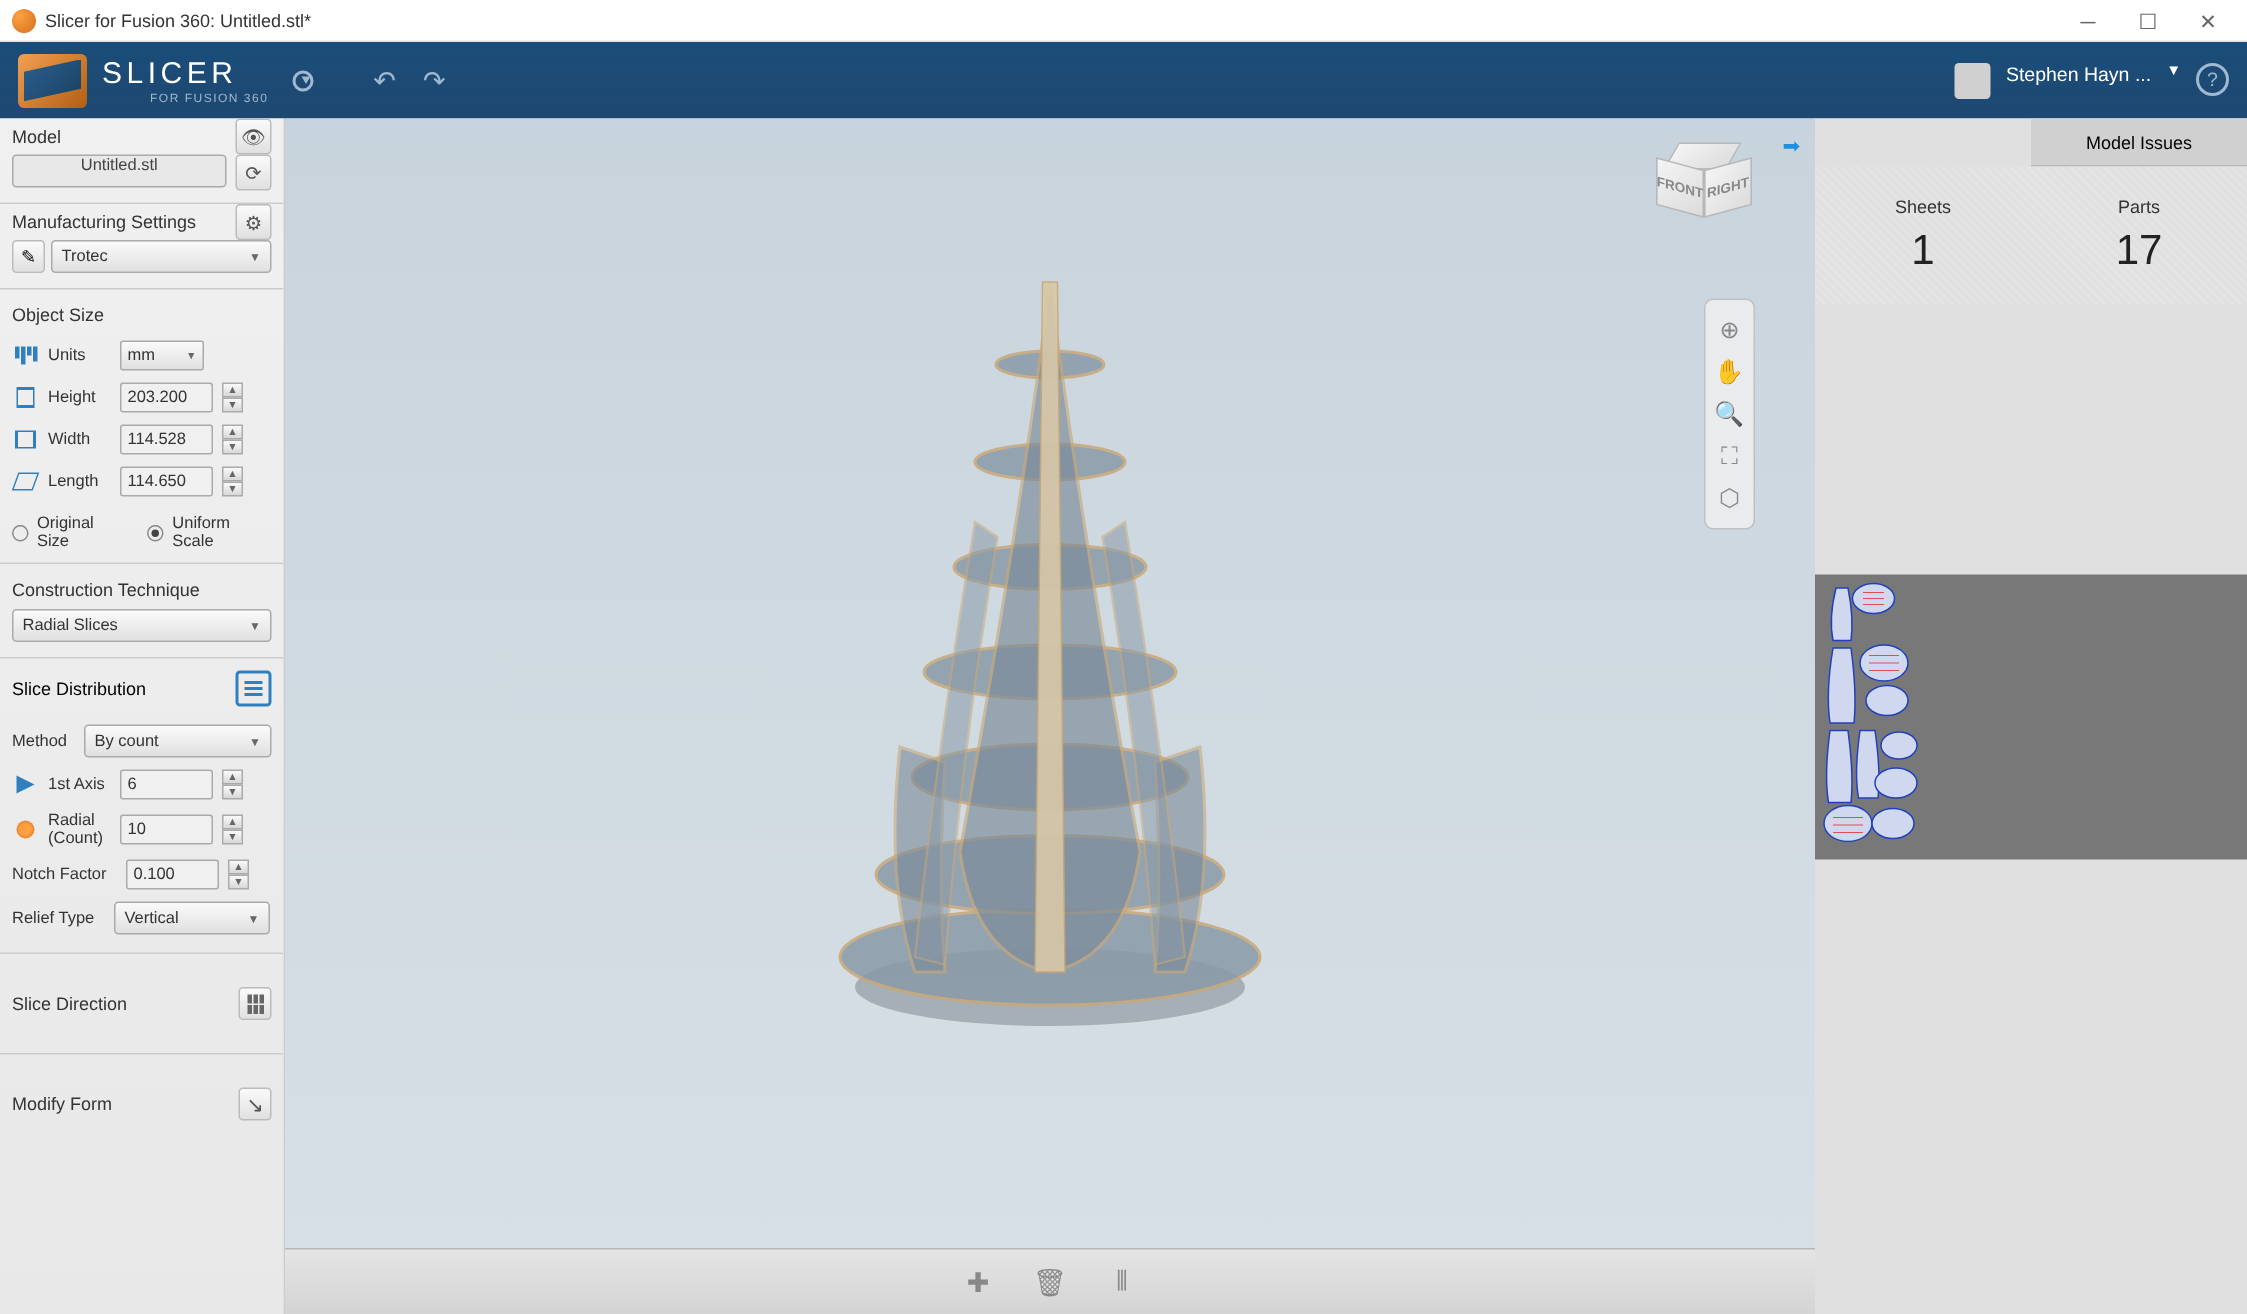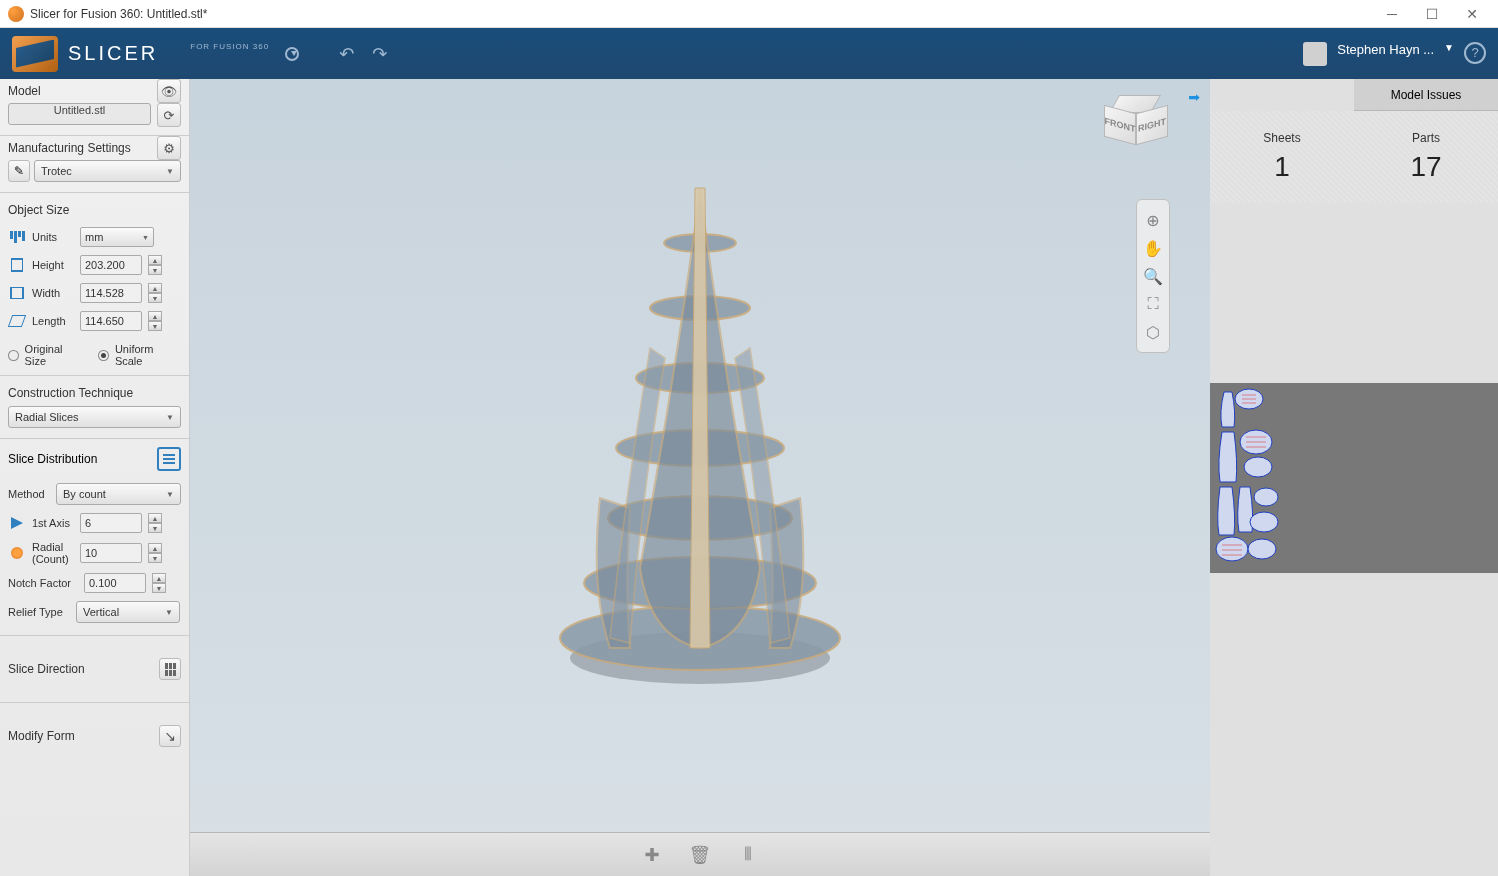--- a/index.html
+++ b/index.html
@@ -7,21 +7,21 @@
 .titlebar { height: 28px; background: #fff; display: flex; align-items: center; padding: 0 8px; font-size: 12px; color: #333; border-bottom: 1px solid #e0e0e0; }
 .titlebar-icon { width: 16px; height: 16px; margin-right: 6px; background: radial-gradient(circle at 30% 30%, #ffa040, #d07020); border-radius: 50%; }
 .titlebar-title { flex: 1; }
 .titlebar-controls { display: flex; gap: 20px; padding-right: 8px; }
 .window-control { width: 20px; height: 20px; display: flex; align-items: center; justify-content: center; font-size: 14px; color: #666; cursor: pointer; }
 
 .header { height: 51px; background: linear-gradient(180deg, #1a4d7a 0%, #1e4870 100%); display: flex; align-items: center; padding: 0 12px; color: #fff; }
 .logo-area { display: flex; align-items: center; gap: 10px; }
 .logo-icon { width: 46px; height: 36px; background: linear-gradient(135deg, #f0a050 0%, #d08030 50%, #b06010 100%); border-radius: 4px; position: relative; }
 .logo-icon::before { content: ""; position: absolute; inset: 4px; background: linear-gradient(135deg, #2a6090, #1a4060); clip-path: polygon(0 30%, 100% 0%, 100% 70%, 0 100%); }
-.logo-text { display: flex; flex-direction: row; }
+.logo-text { display: flex; flex-direction: column; }
 .logo-main { font-size: 20px; font-weight: 300; letter-spacing: 3px; }
 .logo-sub { font-size: 8px; letter-spacing: 1px; color: #a0b8d0; padding-left: 32px; }
 .logo-ring { width: 14px; height: 14px; border: 2px solid #a0b8d0; border-radius: 50%; margin-left: 6px; position: relative; }
 .logo-ring::after { content: ""; position: absolute; left: 4px; top: 2px; width: 0; height: 0; border-left: 3px solid transparent; border-right: 3px solid transparent; border-top: 5px solid #a0b8d0; }
 .nav-arrows { display: flex; gap: 18px; margin-left: 40px; }
 .nav-arrow { color: #a0b8d0; font-size: 18px; cursor: pointer; }
 .header-right { margin-left: auto; display: flex; align-items: flex-start; gap: 10px; }
 .user-avatar { width: 24px; height: 24px; background: #d0d0d0; border-radius: 3px; }
 .user-name { font-size: 13px; }
 .user-dropdown { font-size: 10px; }
@@ -40,21 +40,21 @@
 .section-divider { height: 1px; background: #ccc; margin: 0; }
 .section-title { padding: 10px 8px 6px; font-size: 12px; color: #333; }
 .form-row { display: flex; align-items: center; padding: 4px 8px; gap: 6px; font-size: 11px; color: #333; }
 .form-icon { width: 18px; height: 14px; display: flex; align-items: center; justify-content: center; }
 .icon-units { display: flex; gap: 1px; }
 .icon-units span { width: 3px; background: #3080c0; }
 .icon-height { width: 12px; height: 14px; border: 1px solid #3080c0; border-top: 2px solid #3080c0; border-bottom: 2px solid #3080c0; }
 .icon-width { width: 14px; height: 12px; border: 1px solid #3080c0; border-left: 2px solid #3080c0; border-right: 2px solid #3080c0; }
 .icon-length { width: 14px; height: 12px; border: 1px solid #3080c0; transform: skewX(-20deg); }
 .form-label { width: 42px; }
-.small-dropdown { width: 74px; height: 20px; background: linear-gradient(180deg, #fafafa, #e0e0e0); border: 1px solid #aaa; border-radius: 2px; font-size: 11px; padding: 0 4px; display: flex; align-items: center; position: relative; cursor: pointer; }
+.small-dropdown { width: 56px; height: 20px; background: linear-gradient(180deg, #fafafa, #e0e0e0); border: 1px solid #aaa; border-radius: 2px; font-size: 11px; padding: 0 4px; display: flex; align-items: center; position: relative; cursor: pointer; }
 .small-dropdown::after { content: "▼"; position: absolute; right: 4px; font-size: 7px; color: #666; }
 .spinner-input { width: 62px; height: 20px; background: #f0f0f0; border: 1px solid #aaa; border-radius: 2px; font-size: 11px; padding: 0 4px; display: flex; align-items: center; }
 .spinner-btns { display: flex; flex-direction: column; width: 14px; }
 .spinner-btn { height: 10px; background: linear-gradient(180deg, #fafafa, #d8d8d8); border: 1px solid #aaa; font-size: 7px; display: flex; align-items: center; justify-content: center; cursor: pointer; color: #666; }
 .radio-row { display: flex; align-items: center; gap: 6px; padding: 8px 8px; font-size: 11px; color: #333; }
 .radio { width: 11px; height: 11px; border: 1px solid #888; border-radius: 50%; display: flex; align-items: center; justify-content: center; cursor: pointer; }
 .radio.checked::after { content: ""; width: 5px; height: 5px; background: #444; border-radius: 50%; }
 .slice-dist-header { display: flex; align-items: center; justify-content: space-between; padding: 8px; font-size: 12px; }
 .slice-icon { width: 24px; height: 24px; border: 2px solid #3080c0; border-radius: 3px; display: flex; align-items: center; justify-content: center; cursor: pointer; }
 .slice-icon-inner { display: flex; flex-direction: column; gap: 2px; }

